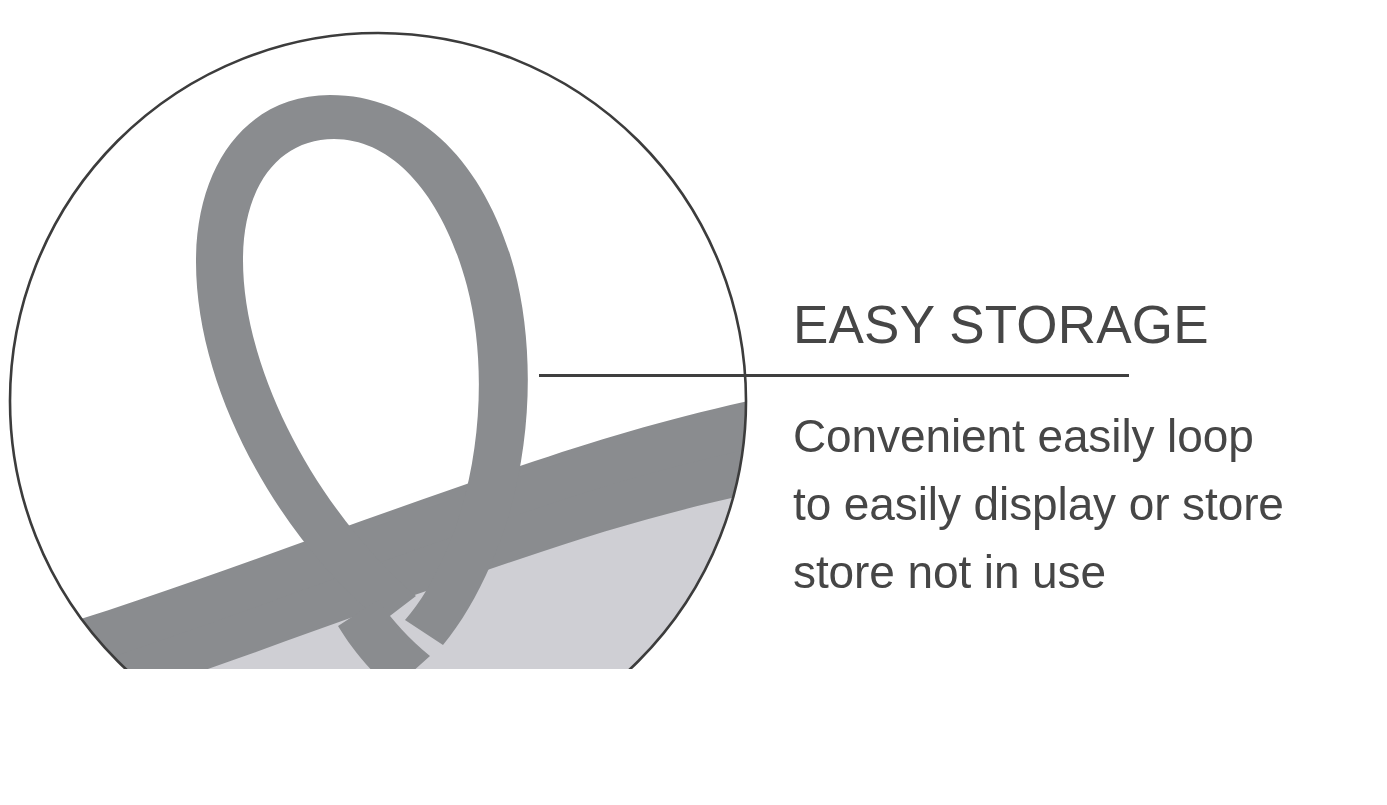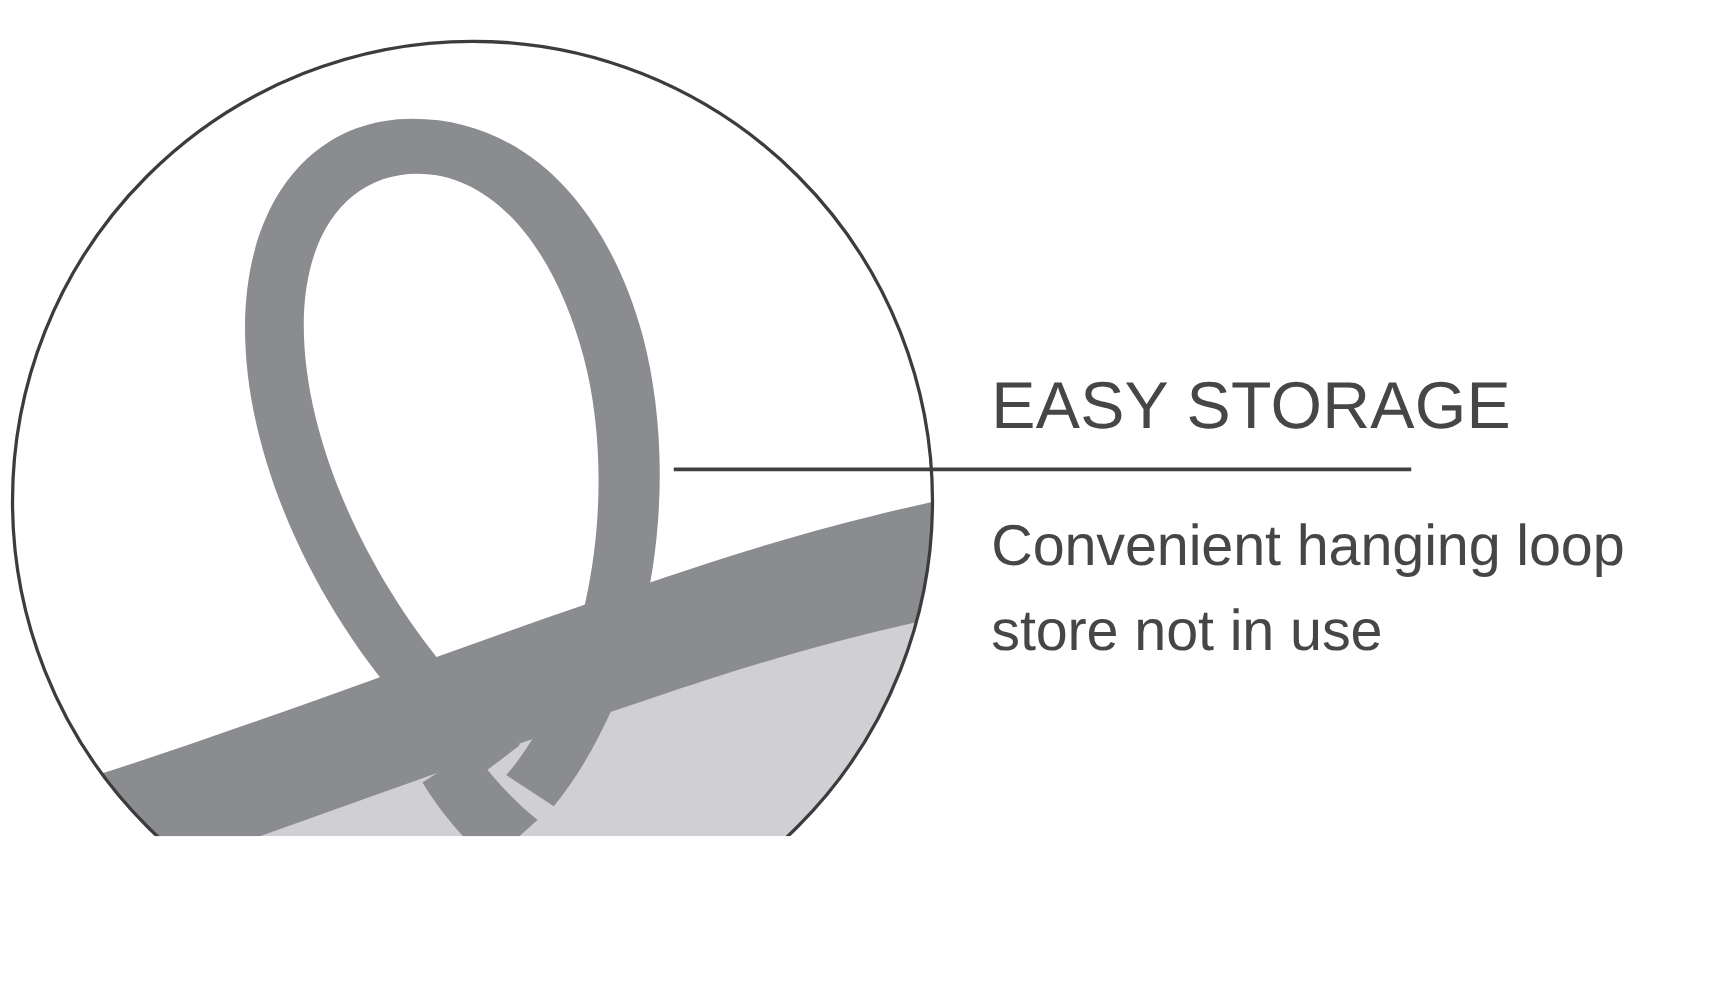--- a/index.html
+++ b/index.html
@@ -148,19 +148,20 @@
     </svg>
   </div>
 
   <div id="text-block">
 
     <div id="divider-line"></div>
 
     <h1 id="feature-title">EASY STORAGE</h1>
 
     <p id="feature-description">
-      <span class="desc-line">Convenient hanging loop</span>
+      <span class="desc-line">Convenient easily loop</span>
+      <span class="desc-line">to easily display or store</span>
       <span class="desc-line">store not in use</span>
     </p>
 
   </div>
 
 </div>
 
 </body></html>

